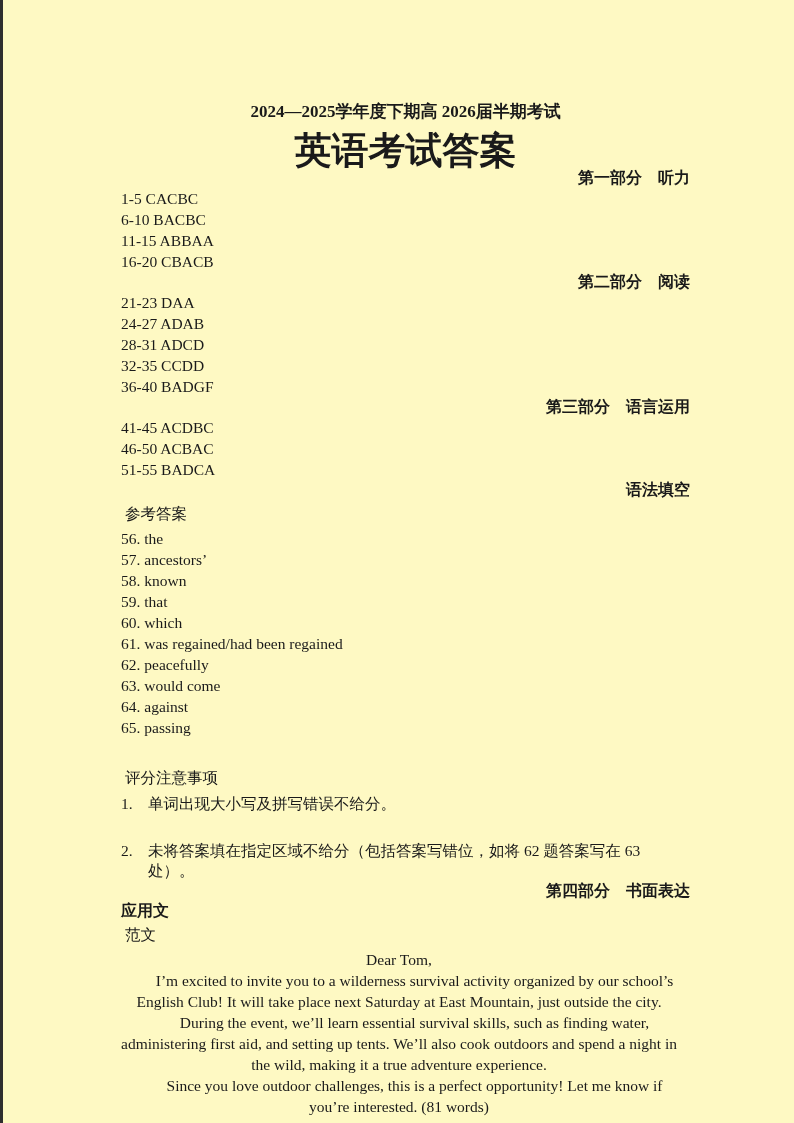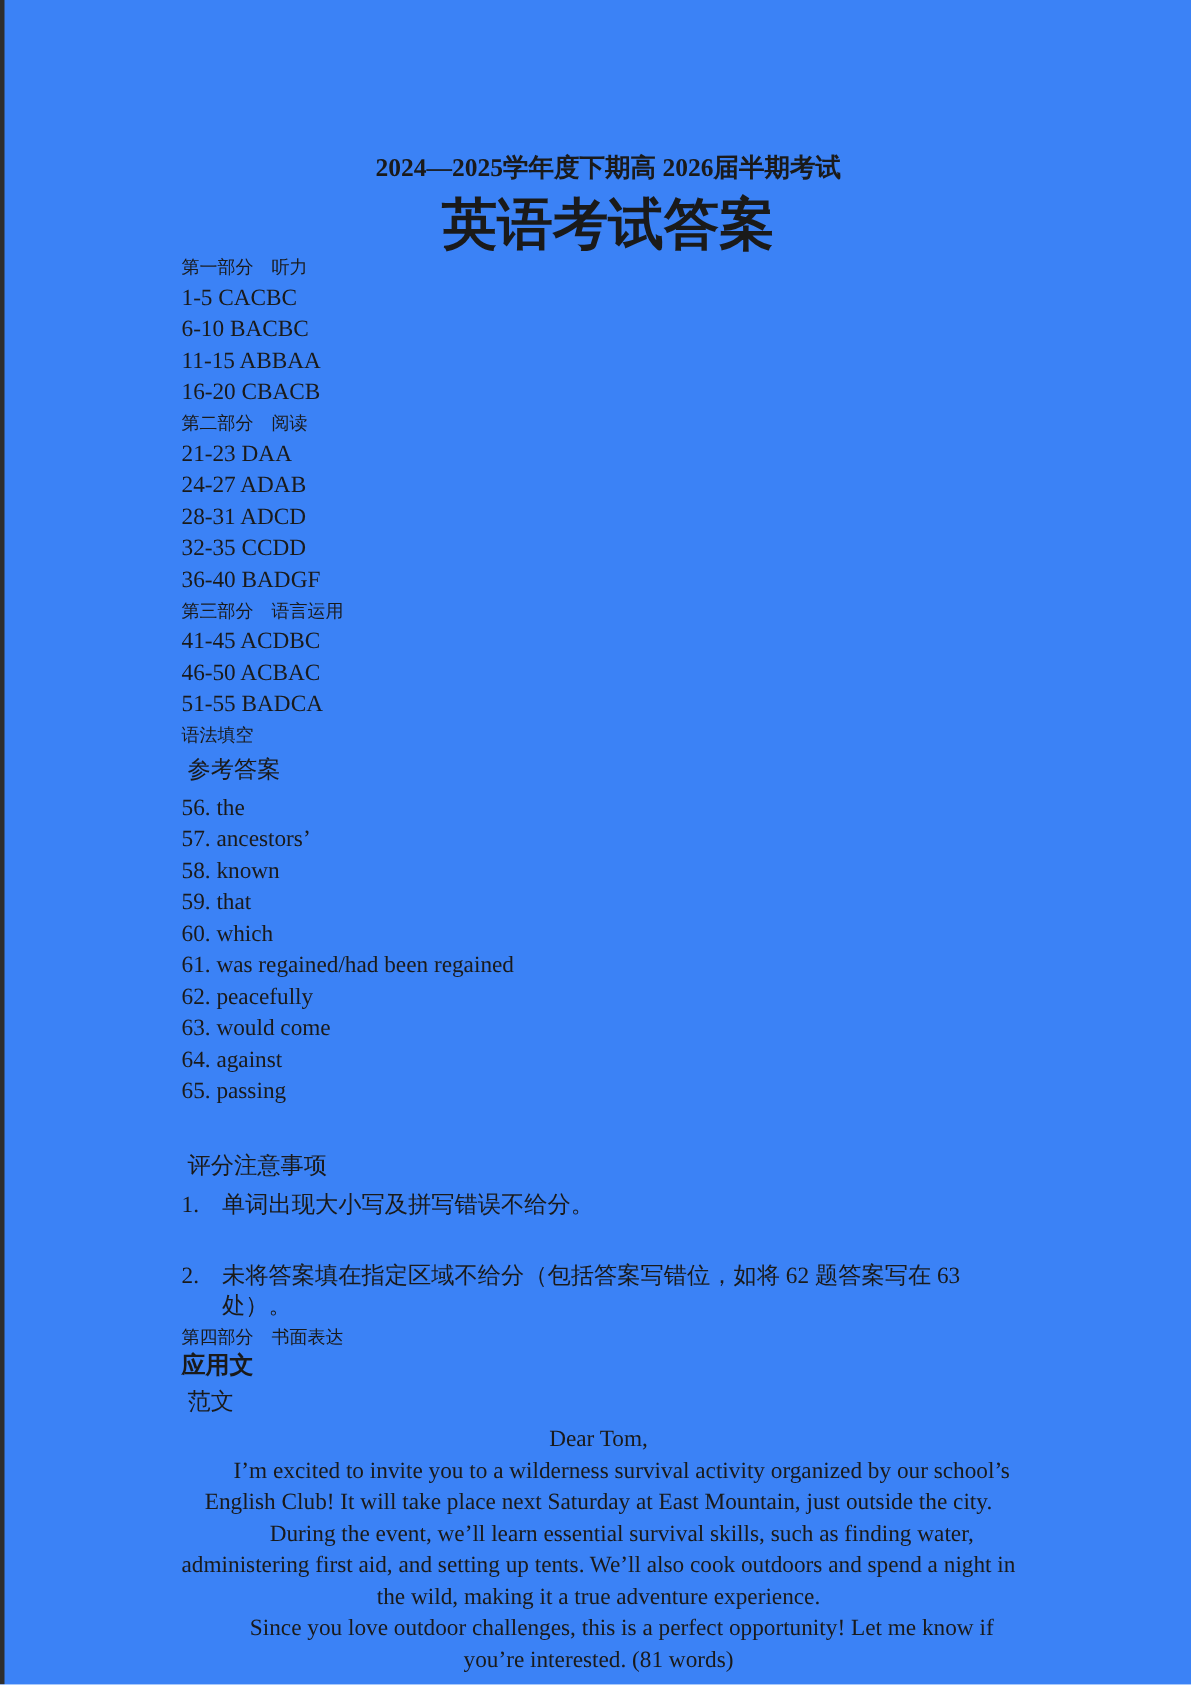--- a/index.html
+++ b/index.html
@@ -1,20 +1,20 @@
 <!DOCTYPE html>
 <html><head>
 <meta charset="utf-8">
 <style>
   html, body { margin: 0; padding: 0; background: #ffffff; }
   .page {
     position: relative;
     width: 794px;
     height: 1123px;
-    background: #3b82f6;
+    background: #fef9c3;
     color: #1a1a1a;
     font-family: "Liberation Serif", "DejaVu Serif", serif;
     overflow: hidden;
     margin: 0 auto;
     box-sizing: border-box;
   }
   .edge-line {
     position: absolute;
     left: 0; top: 0;
     width: 3px; height: 100%;
@@ -32,24 +32,25 @@
     margin: 0 0 12px 0;
   }
   .answer-title {
     font-size: 37px;
     line-height: 34px;
     font-weight: bold;
     text-align: center;
     margin: 0;
   }
   h3.sec {
-    font-size: 12px;
+    font-size: 16px;
     line-height: 20px;
-    font-weight: normal;
+    font-weight: bold;
     margin: 0;
+    text-align: right;
   }
   .sec-p1 { margin: 16px 0 4px; }
   .sec-p2 { margin: 19px 0 4px; }
   .sec-p3 { margin: 21px 0 6px; }
   .sec-grammar { margin: 20px 0 0; }
   .sec-p4 { margin: 19px 0 5px; }
   .row {
     display: flex;
     font-size: 15.5px;
     line-height: 21px;

